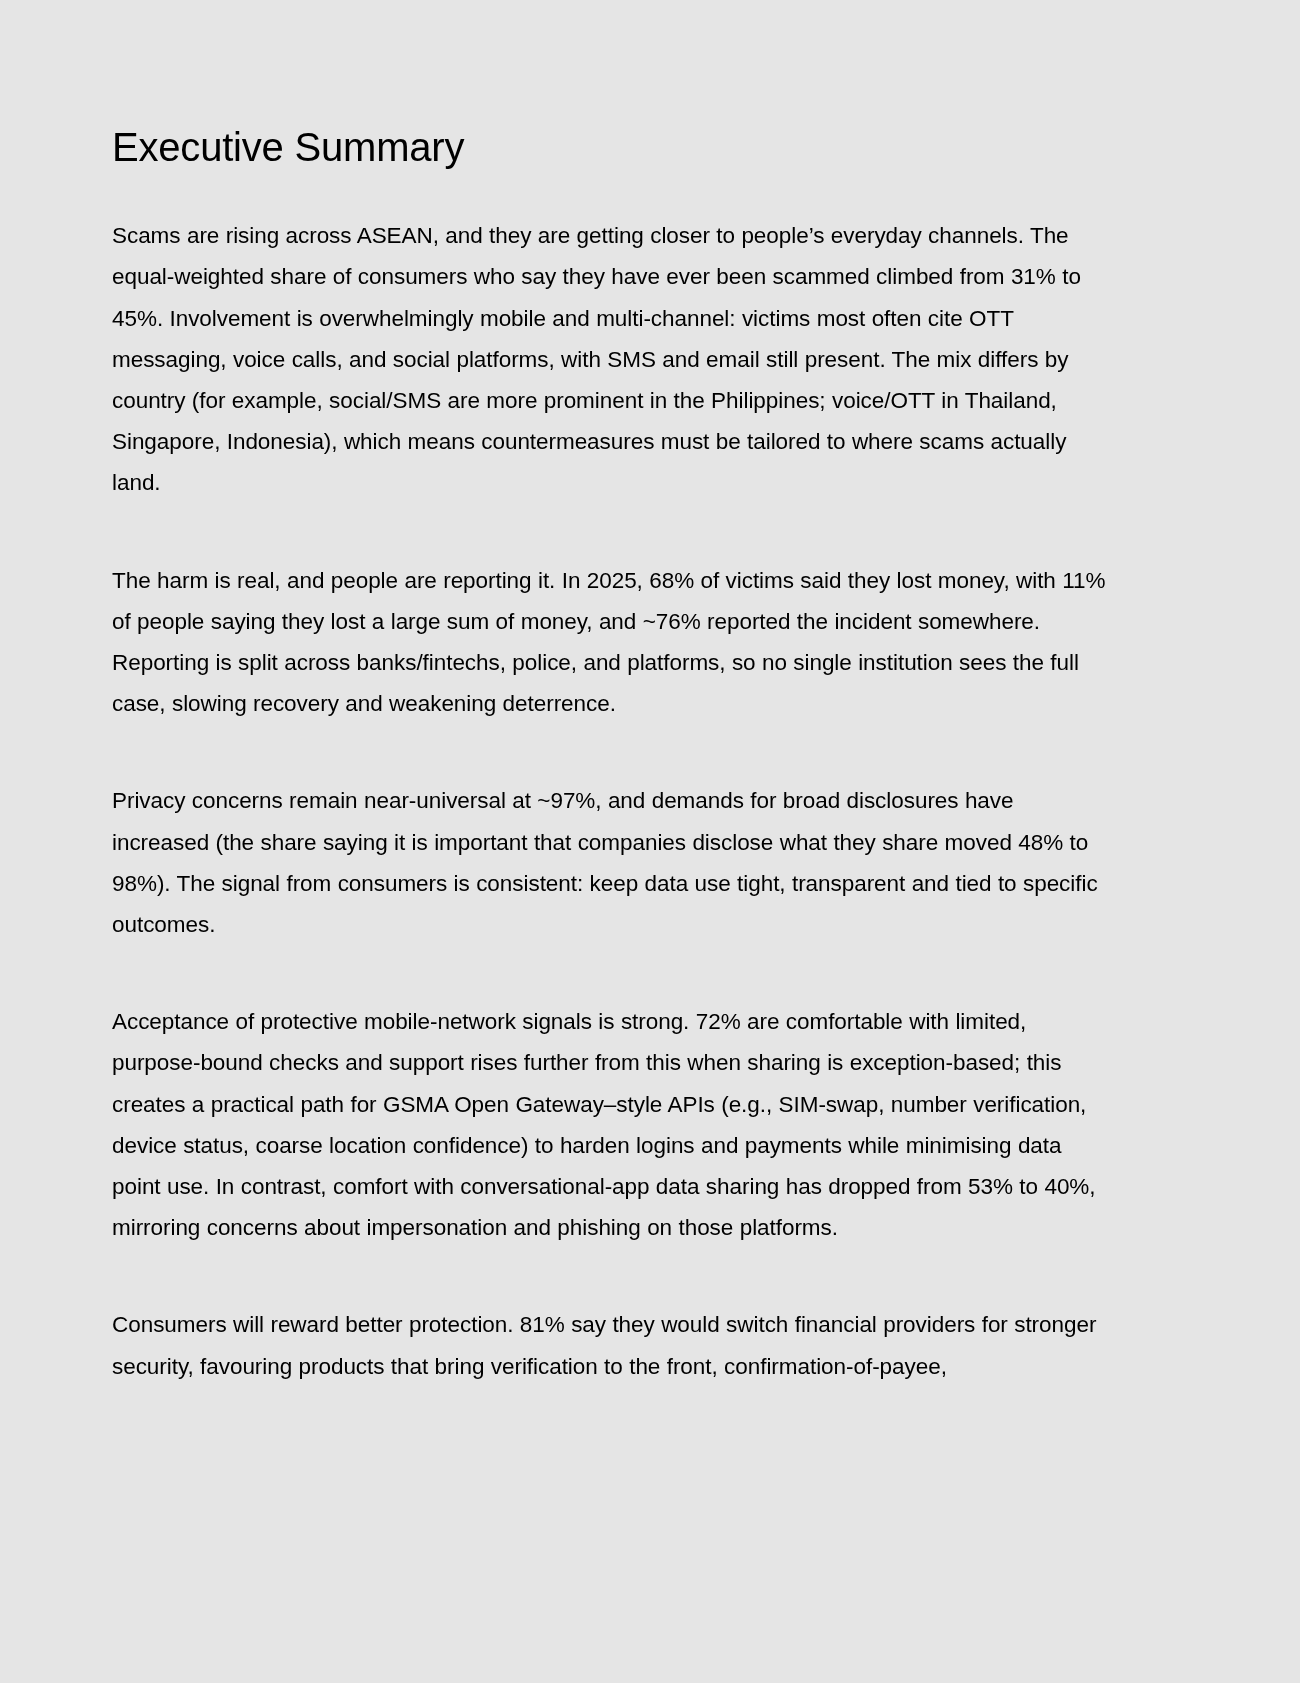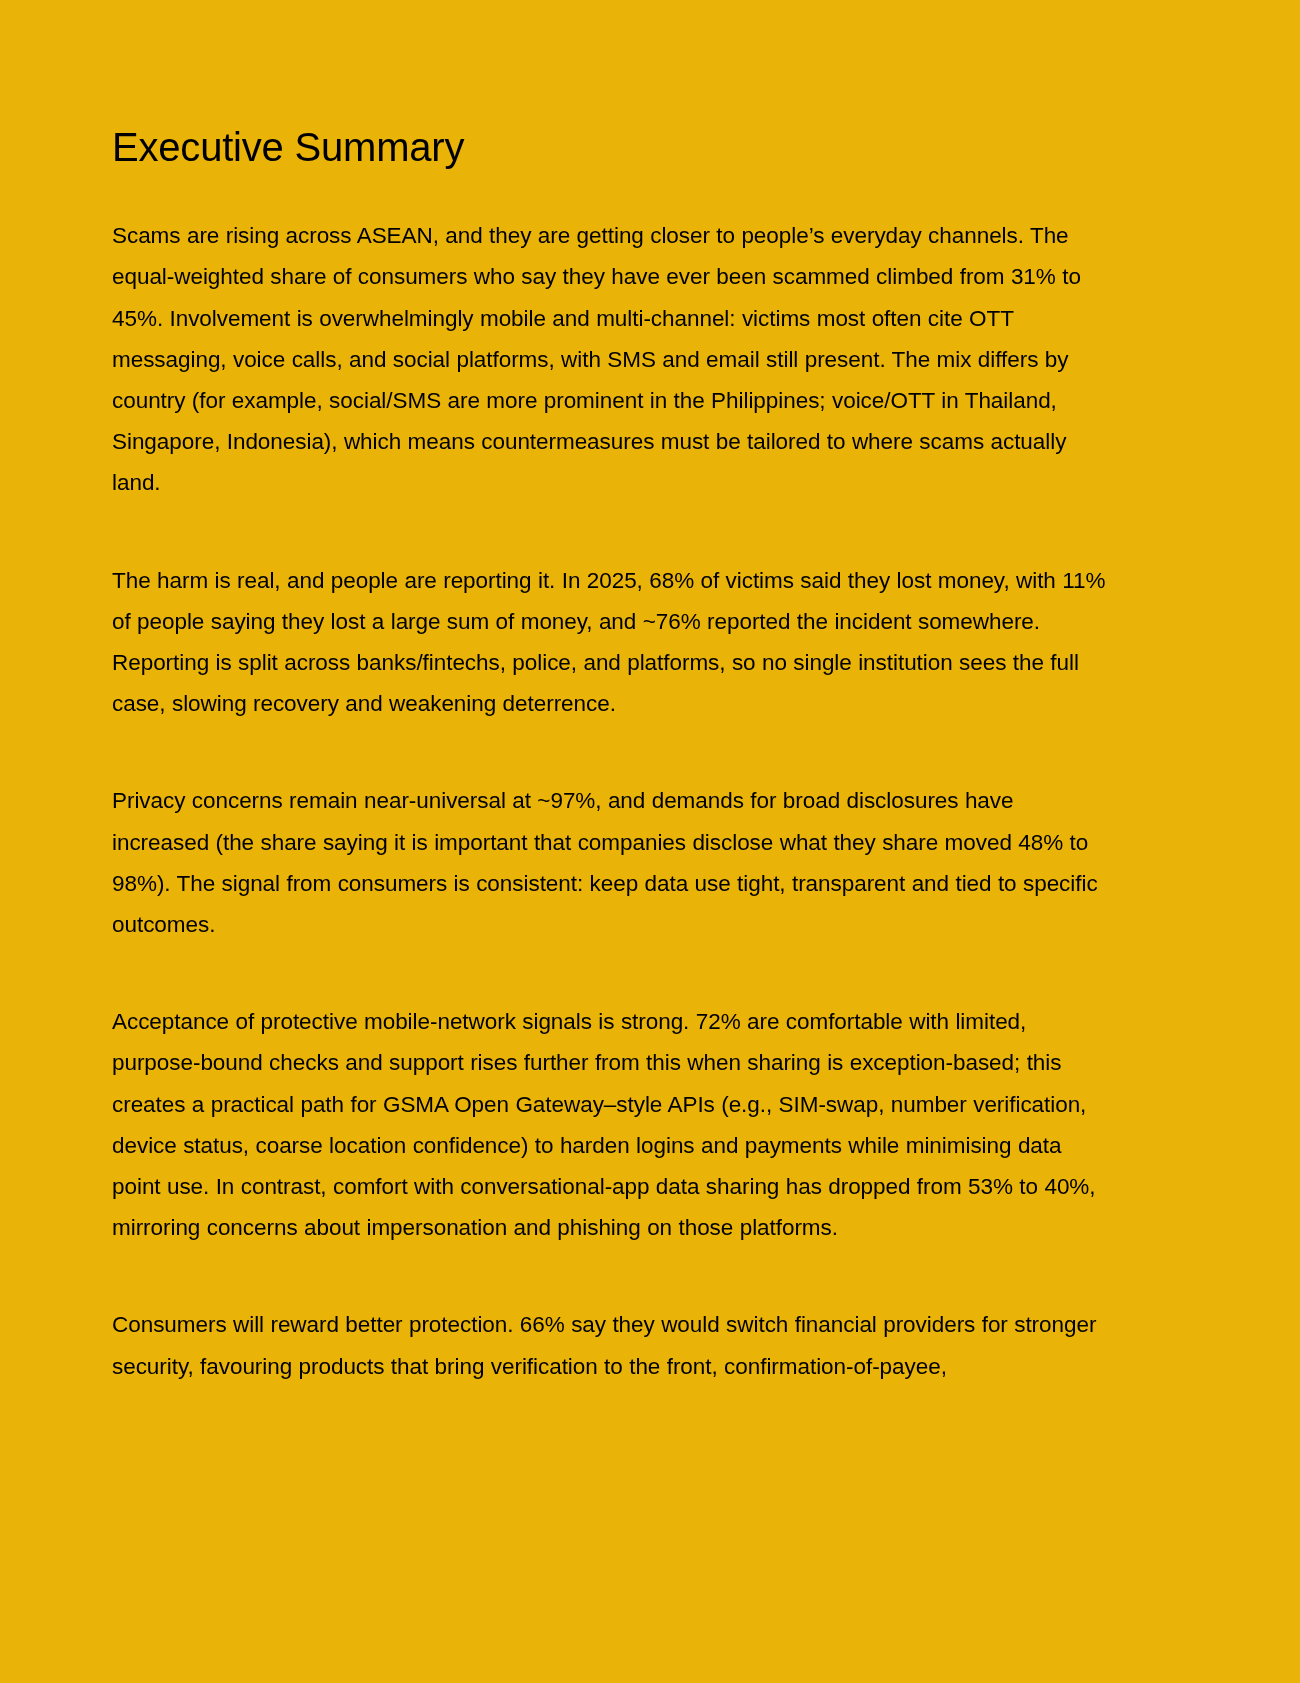--- a/index.html
+++ b/index.html
@@ -11,21 +11,21 @@
     width: 1300px;
     height: 1683px;
     font-family: "Liberation Sans", sans-serif;
     color: #000000;
     -webkit-font-smoothing: antialiased;
   }
   .page {
     position: relative;
     width: 1300px;
     height: 1683px;
-    background: #eab308;
+    background: #e5e5e5;
     box-sizing: border-box;
     padding: 124px 186px 0 112px;
   }
   .doc-title {
     font-size: 40px;
     font-weight: normal;
     line-height: 1.18;
     letter-spacing: -0.2px;
     margin: 0 0 44px 0;
     color: #000000;
@@ -51,15 +51,15 @@
   <h1 class="doc-title">Executive Summary</h1>
 
   <p class="body-paragraph">Scams are rising across ASEAN, and they are getting closer to people’s everyday channels. The equal-weighted share of consumers who say they have ever been scammed climbed from 31% to 45%. Involvement is overwhelmingly mobile and multi-channel: victims most often cite OTT messaging, voice calls, and social platforms, with SMS and email still present. The mix differs by country (for example, social/SMS are more prominent in the Philippines; voice/OTT in Thailand, Singapore, Indonesia), which means countermeasures must be tailored to where scams actually land.</p>
 
   <p class="body-paragraph">The harm is real, and people are reporting it. In 2025, 68% of victims said they lost money, with 11% of people saying they lost a large sum of money, and ~76% reported the incident somewhere. Reporting is split across banks/fintechs, police, and platforms, so no single institution sees the full case, slowing recovery and weakening deterrence.</p>
 
   <p class="body-paragraph">Privacy concerns remain near-universal at ~97%, and demands for broad disclosures have increased (the share saying it is important that companies disclose what they share moved 48% to 98%). The signal from consumers is consistent: keep data use tight, transparent and tied to specific outcomes.</p>
 
   <p class="body-paragraph">Acceptance of protective mobile-network signals is strong. 72% are comfortable with limited, purpose-bound checks and support rises further from this when sharing is exception-based; this creates a practical path for GSMA Open Gateway–style APIs (e.g., SIM-swap, number verification, device status, coarse location confidence) to harden logins and payments while minimising data point use. In contrast, comfort with conversational-app data sharing has dropped from 53% to 40%, mirroring concerns about impersonation and phishing on those platforms.</p>
 
-  <p class="body-paragraph">Consumers will reward better protection. 66% say they would switch financial providers for stronger security, favouring products that bring verification to the front, confirmation-of-payee,</p>
+  <p class="body-paragraph">Consumers will reward better protection. 81% say they would switch financial providers for stronger security, favouring products that bring verification to the front, confirmation-of-payee,</p>
 
 </div>
 
 </body></html>

